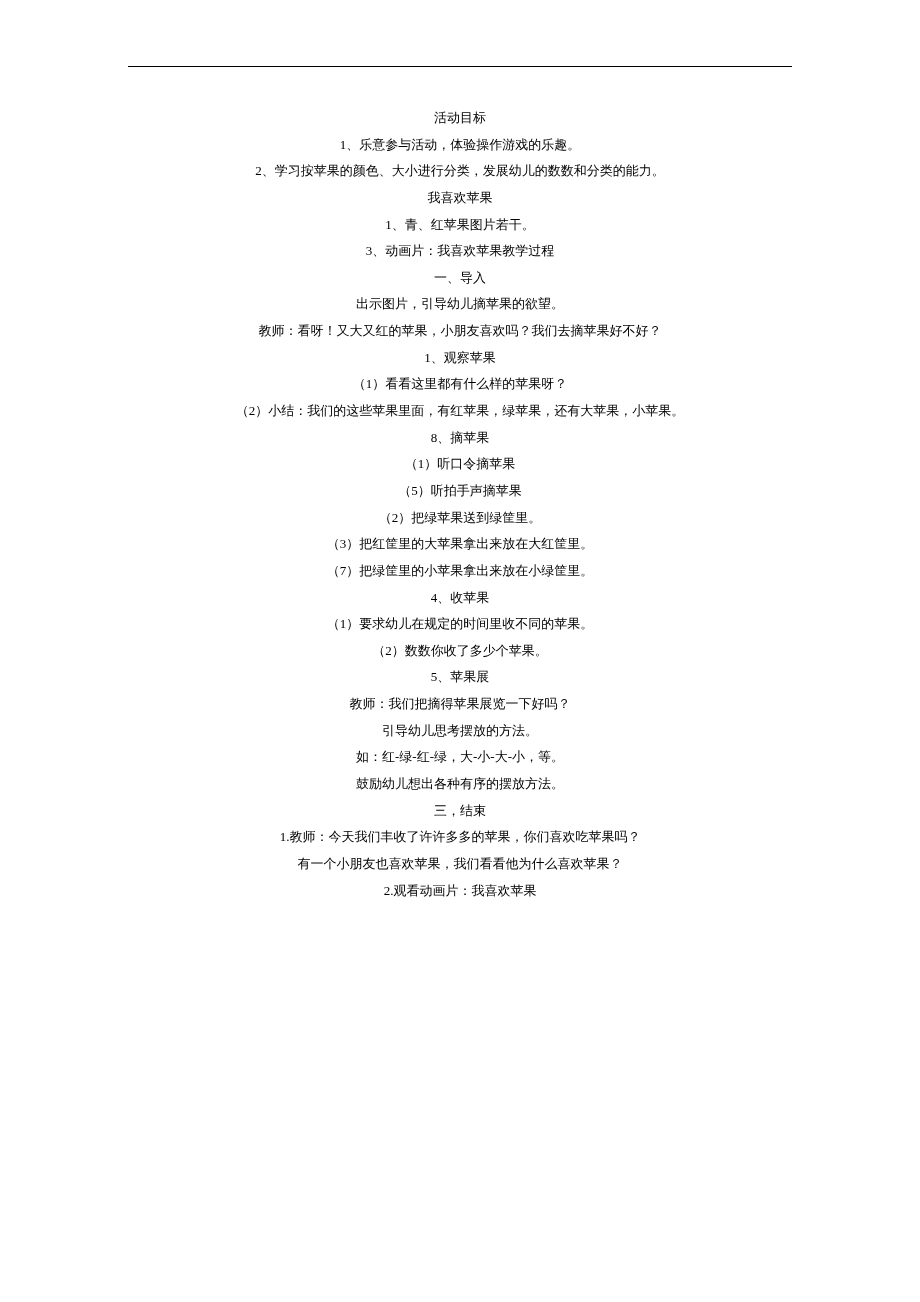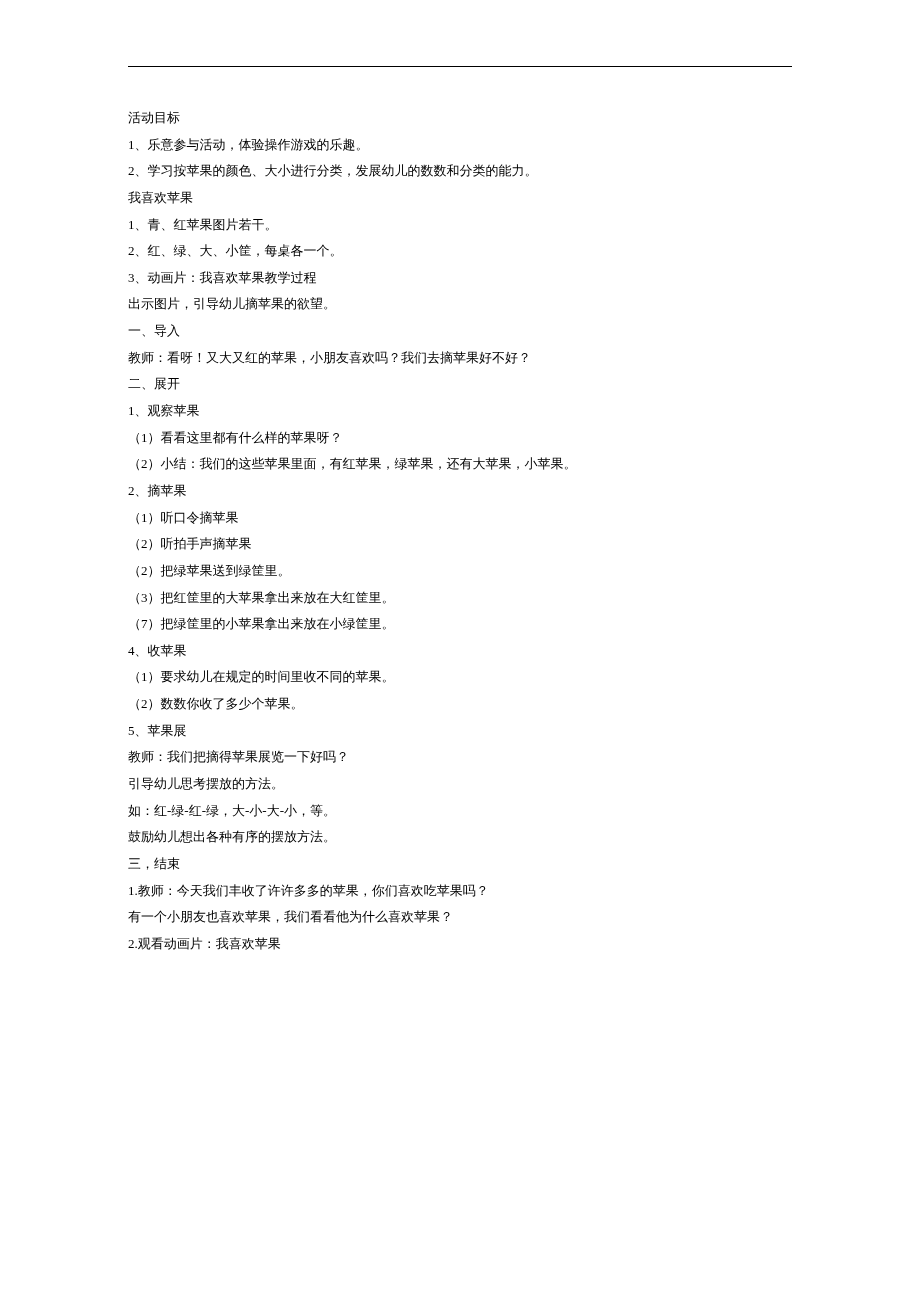--- a/index.html
+++ b/index.html
@@ -1,18 +1,19 @@
 <!DOCTYPE html>
 <html><head>
   <meta charset="utf-8">
   <style>
     * {
       margin: 0;
       padding: 0;
       box-sizing: border-box;
+      text-align: center;
     }
     body {
       background: #ffffff;
       font-family: "SimSun", "宋体", serif;
       width: 920px;
       min-height: 1302px;
       padding: 66px 128px 0 128px;
       color: #000000;
       font-size: 13px;
       line-height: 2.05;
@@ -30,32 +31,30 @@
 <body>
 
 <hr class="hr-line">
 
 <div>
   <span class="content-line">活动目标</span>
   <span class="content-line">1、乐意参与活动，体验操作游戏的乐趣。</span>
   <span class="content-line">2、学习按苹果的颜色、大小进行分类，发展幼儿的数数和分类的能力。</span>
   <span class="content-line">我喜欢苹果</span>
   <span class="content-line">1、青、红苹果图片若干。</span>
-  <span class="content-line">2、红、绿、大、小筐，每桌各一个。</span>
   <span class="content-line">3、动画片：我喜欢苹果教学过程</span>
+  <span class="content-line">一、导入</span>
   <span class="content-line">出示图片，引导幼儿摘苹果的欲望。</span>
-  <span class="content-line">一、导入</span>
   <span class="content-line">教师：看呀！又大又红的苹果，小朋友喜欢吗？我们去摘苹果好不好？</span>
-  <span class="content-line">二、展开</span>
   <span class="content-line">1、观察苹果</span>
   <span class="content-line">（1）看看这里都有什么样的苹果呀？</span>
   <span class="content-line">（2）小结：我们的这些苹果里面，有红苹果，绿苹果，还有大苹果，小苹果。</span>
-  <span class="content-line">2、摘苹果</span>
+  <span class="content-line">8、摘苹果</span>
   <span class="content-line">（1）听口令摘苹果</span>
-  <span class="content-line">（2）听拍手声摘苹果</span>
+  <span class="content-line">（5）听拍手声摘苹果</span>
   <span class="content-line">（2）把绿苹果送到绿筐里。</span>
   <span class="content-line">（3）把红筐里的大苹果拿出来放在大红筐里。</span>
   <span class="content-line">（7）把绿筐里的小苹果拿出来放在小绿筐里。</span>
   <span class="content-line">4、收苹果</span>
   <span class="content-line">（1）要求幼儿在规定的时间里收不同的苹果。</span>
   <span class="content-line">（2）数数你收了多少个苹果。</span>
   <span class="content-line">5、苹果展</span>
   <span class="content-line">教师：我们把摘得苹果展览一下好吗？</span>
   <span class="content-line">引导幼儿思考摆放的方法。</span>
   <span class="content-line">如：红-绿-红-绿，大-小-大-小，等。</span>

